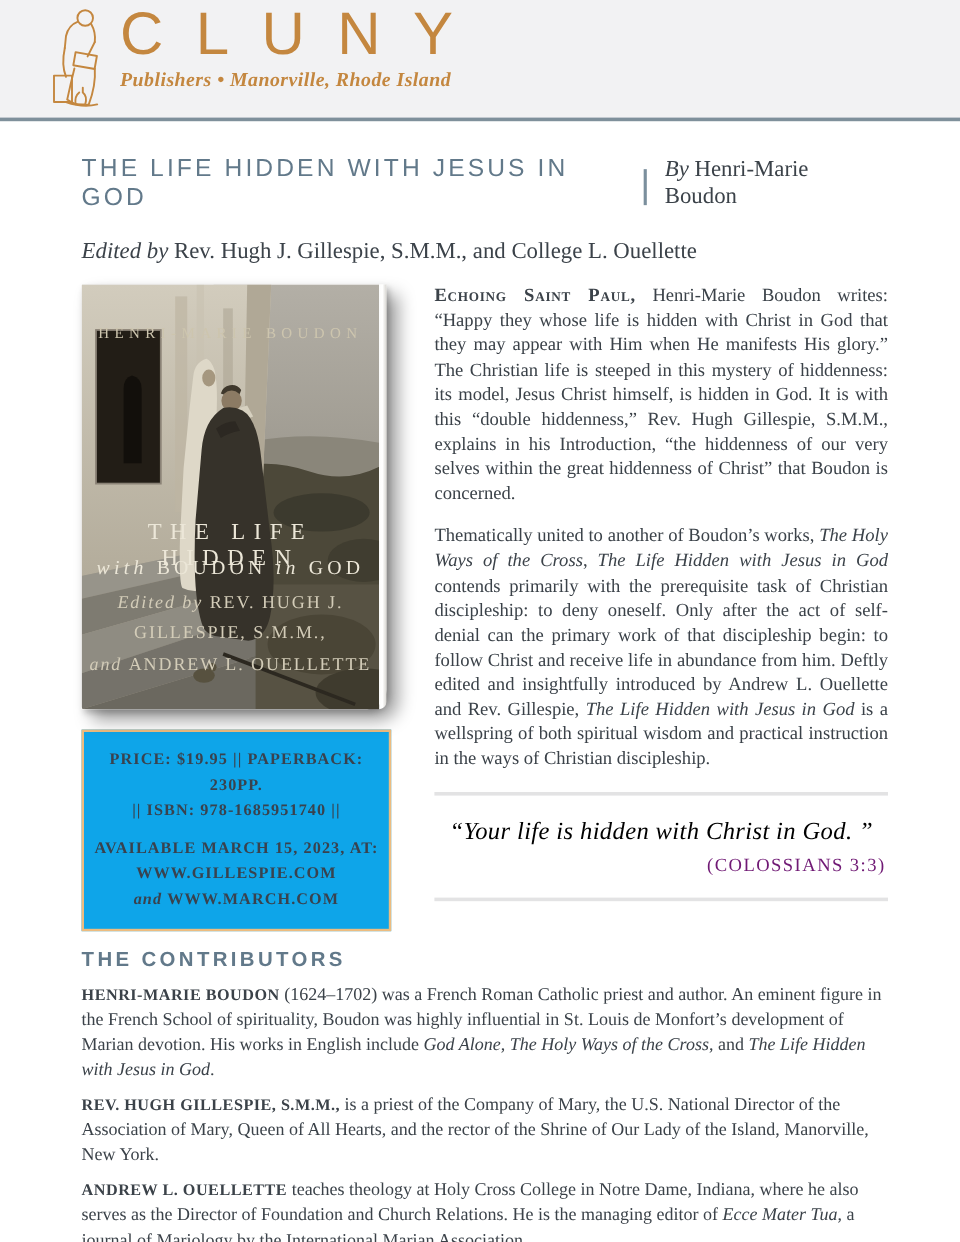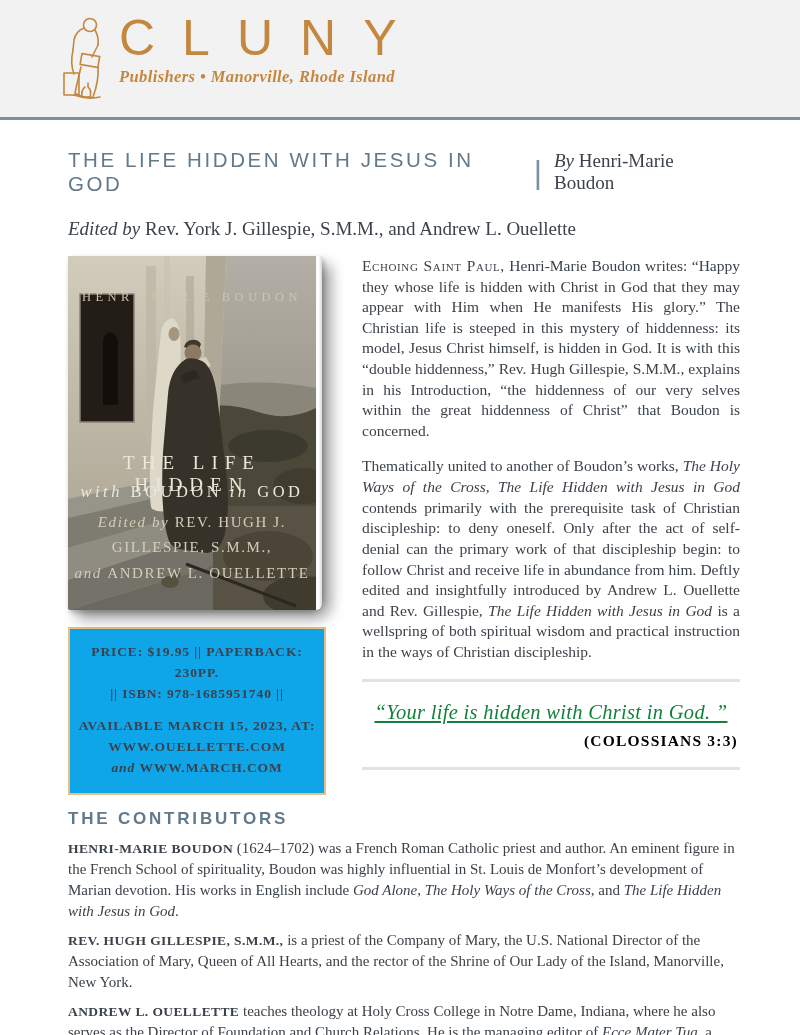--- a/index.html
+++ b/index.html
@@ -3,27 +3,27 @@
 <meta charset="utf-8">
 <style>
   html, body { margin:0; padding:0; }
   body {
     width:800px; height:1035px; overflow:hidden;
     background:#ffffff;
     font-family:"Liberation Serif", serif;
     color:#3b4249;
   }
   .it { font-style:italic; }
-  .sc { font-variant:small-caps; font-weight:normal; letter-spacing:0.6px; }
+  .sc { font-variant:small-caps; font-weight:bold; letter-spacing:0.6px; }
   .b  { font-weight:bold; font-size:13.5px; letter-spacing:0.4px; }
 
   
   .header {
-    height:120px; background:#f2f2f3; border-bottom:3px solid #7f909b;
-    display:flex; align-items:center; padding-left:57px; box-sizing:border-box;
+    height:101px; background:#f2f2f3; border-bottom:3px solid #7f909b;
+    display:flex; align-items:center; padding-left:38px; box-sizing:border-box;
   }
   .logo-wrap { display:flex; align-items:flex-start; }
   .logo-icon { margin-top:2px; }
   .brand-block { margin-left:6px; }
   .brand {
     font-family:"Liberation Sans", sans-serif; font-weight:400;
     font-size:50px; line-height:1; letter-spacing:27px; color:#c4873f;
   }
   .tagline {
     font-style:italic; font-weight:bold; font-size:16.5px; color:#c4873f;
@@ -73,22 +73,22 @@
     box-sizing:border-box;
   }
   .price-box .group2 { margin-top:11px; }
 
   
   .desc-para { font-size:15.5px; line-height:1.33; text-align:justify; margin:0 0 15px 0; color:#3b4249; }
 
   
   .quote-block { margin-top:16px; }
   .rule { height:3px; background:#e3e3e4; }
-  .quote-text { font-style:italic; color:#15803d; font-size:20.5px; text-align:center; margin:19px 6px 8px 6px; letter-spacing:0.3px;text-decoration:underline; }
-  .quote-ref { text-align:right; color:#000000; font-size:15.5px; letter-spacing:1.2px; margin:0 2px 17px 0; font-weight:bold; }
+  .quote-text { font-style:italic; color:#000000; font-size:20.5px; text-align:center; margin:19px 6px 8px 6px; letter-spacing:0.3px; }
+  .quote-ref { text-align:right; color:#701a75; font-size:15.5px; letter-spacing:1.2px; margin:0 2px 17px 0; font-weight:normal; }
 
   
   .contributors { margin:14px 60px 0 68px; }
   .section-heading {
     font-family:"Liberation Sans", sans-serif; color:#62798a;
     font-size:17px; letter-spacing:2.8px; font-weight:700; margin-bottom:9px;
   }
   .contrib-para { font-size:15px; line-height:1.4; margin:0 0 8px 0; }
 </style>
 </head>
@@ -116,21 +116,21 @@
     </div>
   </div>
 </div>
 
 <div class="title-row">
   <span class="main-title">THE LIFE HIDDEN WITH JESUS IN GOD</span>
   <span class="title-sep">|</span>
   <span class="byline"><span class="it">By</span>&nbsp;<span>Henri-Marie Boudon</span></span>
 </div>
 <div class="subtitle-row">
-  <span class="it">Edited by</span>&nbsp;<span>Rev. York J. Gillespie, S.M.M., and Andrew L. Ouellette</span>
+  <span class="it">Edited by</span>&nbsp;<span>Rev. Hugh J. Gillespie, S.M.M., and College L. Ouellette</span>
 </div>
 
 <div class="main">
 
   <div class="left-col">
 
     <div class="book">
       <div class="book-art">
         <svg width="248" height="354" viewBox="0 0 248 354">
           <defs>
@@ -185,21 +185,21 @@
         </div>
       </div>
       <div class="book-edge"></div>
     </div>
 
     <div class="price-box">
       <div>PRICE: $19.95 || PAPERBACK: 230PP.</div>
       <div>|| ISBN: 978-1685951740 ||</div>
       <div class="group2">
         <div>AVAILABLE MARCH 15, 2023, AT:</div>
-        <div>WWW.OUELLETTE.COM</div>
+        <div>WWW.GILLESPIE.COM</div>
         <div><span class="it">and </span><span>WWW.MARCH.COM</span></div>
       </div>
     </div>
   </div>
 
   <div class="right-col">
     <p class="desc-para"><span class="sc">Echoing Saint Paul,</span><span> Henri-Marie Boudon writes: “Happy they whose life is hidden with Christ in God that they may appear with Him when He manifests His glory.” The Christian life is steeped in this mystery of hiddenness: its model, Jesus Christ himself, is hidden in God. It is with this “double hiddenness,” Rev. Hugh Gillespie, S.M.M., explains in his Introduction, “the hiddenness of our very selves within the great hiddenness of Christ” that Boudon is concerned.</span></p>
     <p class="desc-para"><span>Thematically united to another of Boudon’s works, </span><span class="it">The Holy Ways of the Cross</span><span>, </span><span class="it">The Life Hidden with Jesus in God</span><span> contends primarily with the prerequisite task of Christian discipleship: to deny oneself. Only after the act of self-denial can the primary work of that discipleship begin: to follow Christ and receive life in abundance from him. Deftly edited and insightfully introduced by Andrew L. Ouellette and Rev. Gillespie, </span><span class="it">The Life Hidden with Jesus in God</span><span> is a wellspring of both spiritual wisdom and practical instruction in the ways of Christian discipleship.</span></p>
 
     <div class="quote-block">

